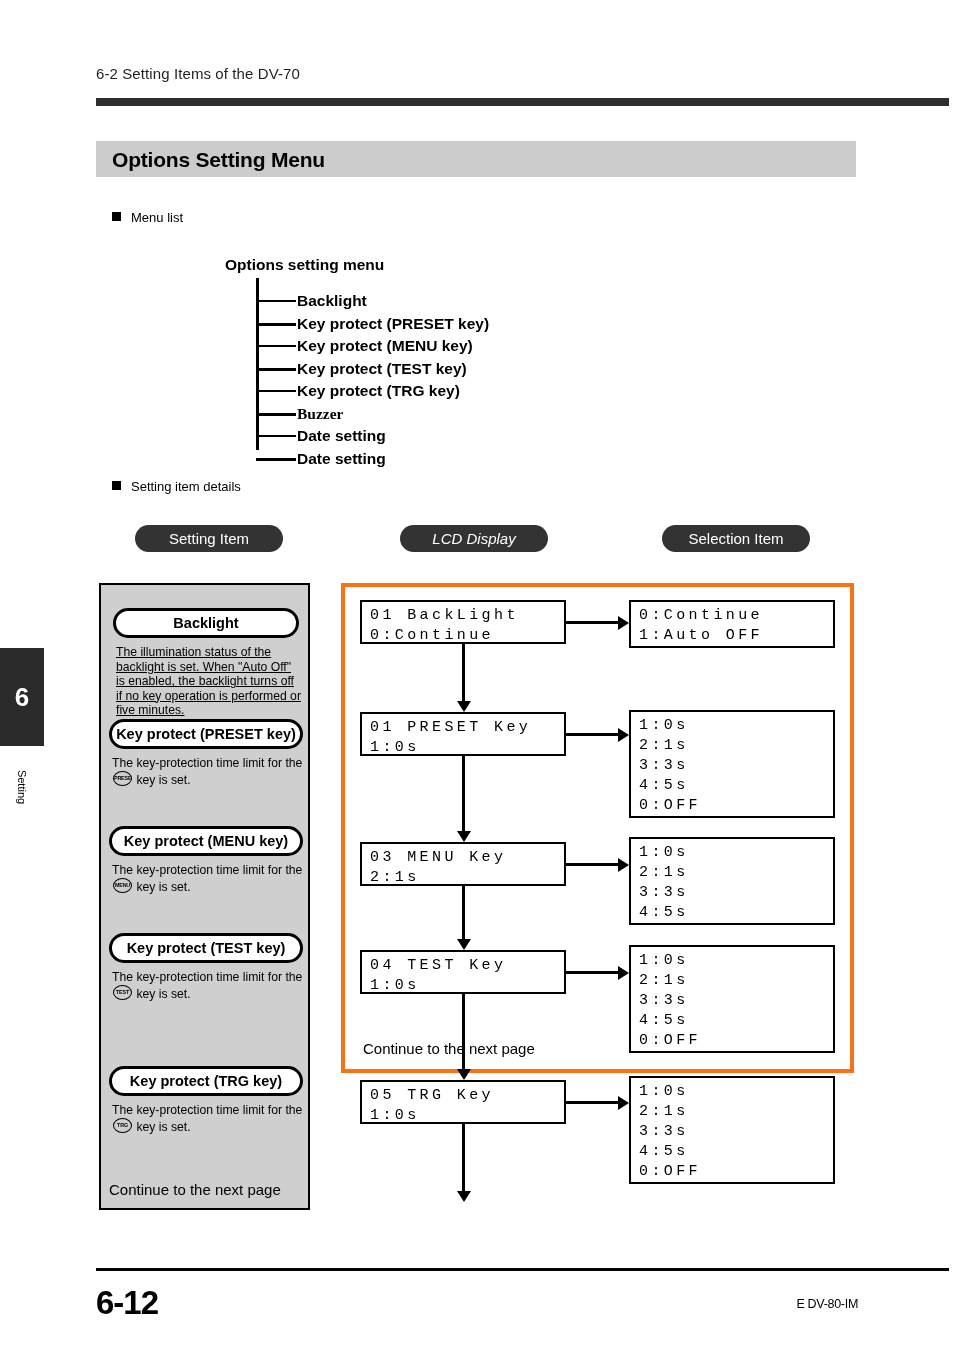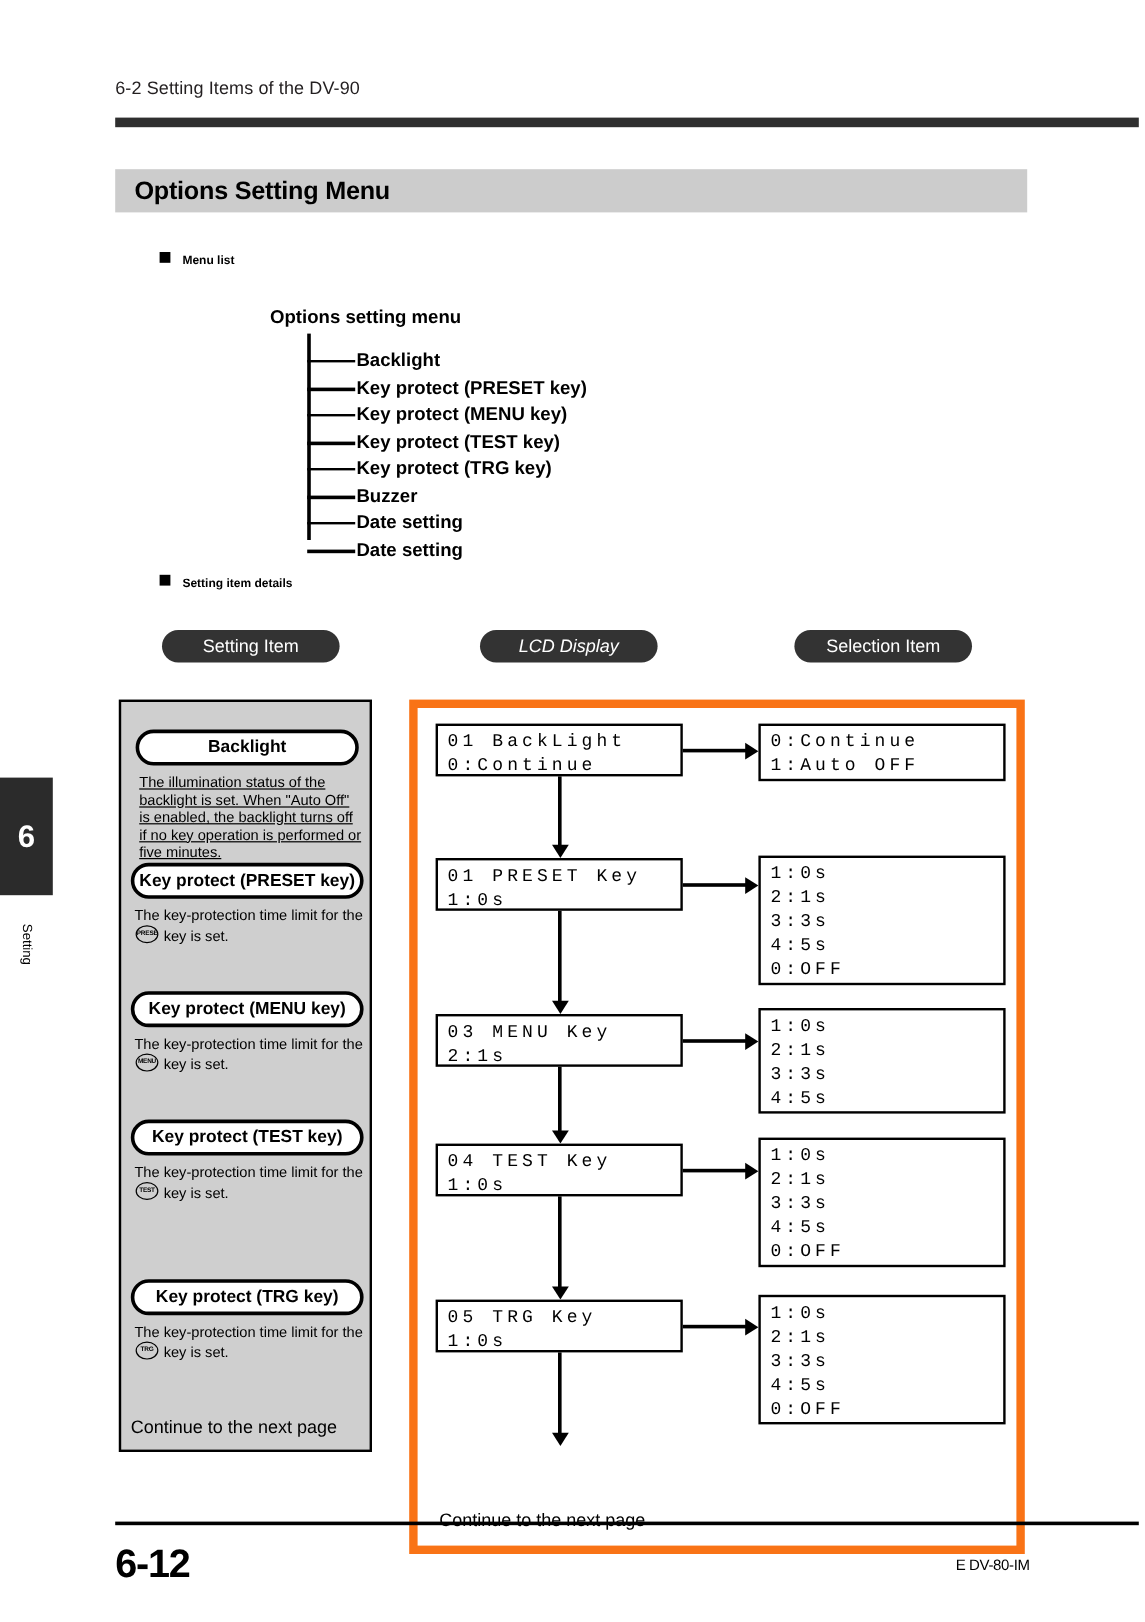--- a/index.html
+++ b/index.html
@@ -50,24 +50,23 @@
     top: 7px;
     font-size: 21px;
     font-weight: bold;
     letter-spacing: -0.2px;
     white-space: nowrap;
   }
 
   
   .bullet-head {
     position: absolute;
-    font-size: 10px;
-    font-weight: bold;
-    white-space: nowrap;
-    margin-left: 21px;
+    font-size: 13px;
+    font-weight: normal;
+    white-space: nowrap;
   }
   .bullet-head .sq {
     display: inline-block;
     width: 9px;
     height: 9px;
     background: #000;
     margin-right: 10px;
     vertical-align: 1px;
   }
 
@@ -178,23 +177,23 @@
     font-size: 15px;
     white-space: nowrap;
   }
 
   
   .panel-right {
     position: absolute;
     left: 341px;
     top: 583px;
     width: 513px;
-    height: 712px;
+    height: 490px;
     background: #ffffff;
-    border: 7px solid #f97316;
+    border: 4px solid #f97316;
     box-sizing: border-box;
   }
   .lcd {
     position: absolute;
     border: 2px solid #000;
     background: #ffffff;
     box-sizing: border-box;
     padding: 4px 0 0 8px;
   }
   .lcd-line, .sel-line {
@@ -301,21 +300,21 @@
     right: 96px;
     top: 1297px;
     font-size: 12.5px;
     letter-spacing: -0.3px;
     white-space: nowrap;
   }
 </style>
 </head>
 <body>
 
-<div class="running-head">6-2  Setting Items of the DV-90</div>
+<div class="running-head">6-2  Setting Items of the DV-70</div>
 <div class="head-rule"></div>
 
 <div class="section-band">
   <div class="title">Options Setting Menu</div>
 </div>
 
 <div class="bullet-head" style="left:112px; top:210px;">
   <span class="sq"></span><span>Menu list</span>
 </div>
 
@@ -327,21 +326,21 @@
       <div class="leaf-label" style="top: 45px;">Backlight</div>
       <div class="branch" style="top: 66.5px; height: 3px;"></div>
       <div class="leaf-label" style="top: 67.5px;">Key protect (PRESET key)</div>
       <div class="branch" style="top: 89px; height: 2px;"></div>
       <div class="leaf-label" style="top: 90px;">Key protect (MENU key)</div>
       <div class="branch" style="top: 111.5px; height: 3px;"></div>
       <div class="leaf-label" style="top: 112.5px;">Key protect (TEST key)</div>
       <div class="branch" style="top: 134px; height: 2px;"></div>
       <div class="leaf-label" style="top: 135px;">Key protect (TRG key)</div>
       <div class="branch" style="top: 156.5px; height: 3px;"></div>
-      <div class="leaf-label" style="top: 157.5px;">Buzzer</div>
+      <div class="leaf-label" style="top: 157.5px; font-family: Liberation Serif, serif;">Buzzer</div>
       <div class="branch" style="top: 179px; height: 2px;"></div>
       <div class="leaf-label" style="top: 180px;">Date setting</div>
       <div class="branch" style="top: 201.5px; height: 3px;"></div>
       <div class="leaf-label" style="top: 202.5px;">Date setting</div>
     </div>
 </div>
 
 <div class="bullet-head" style="left:112px; top:479px;">
   <span class="sq"></span><span>Setting item details</span>
 </div>

